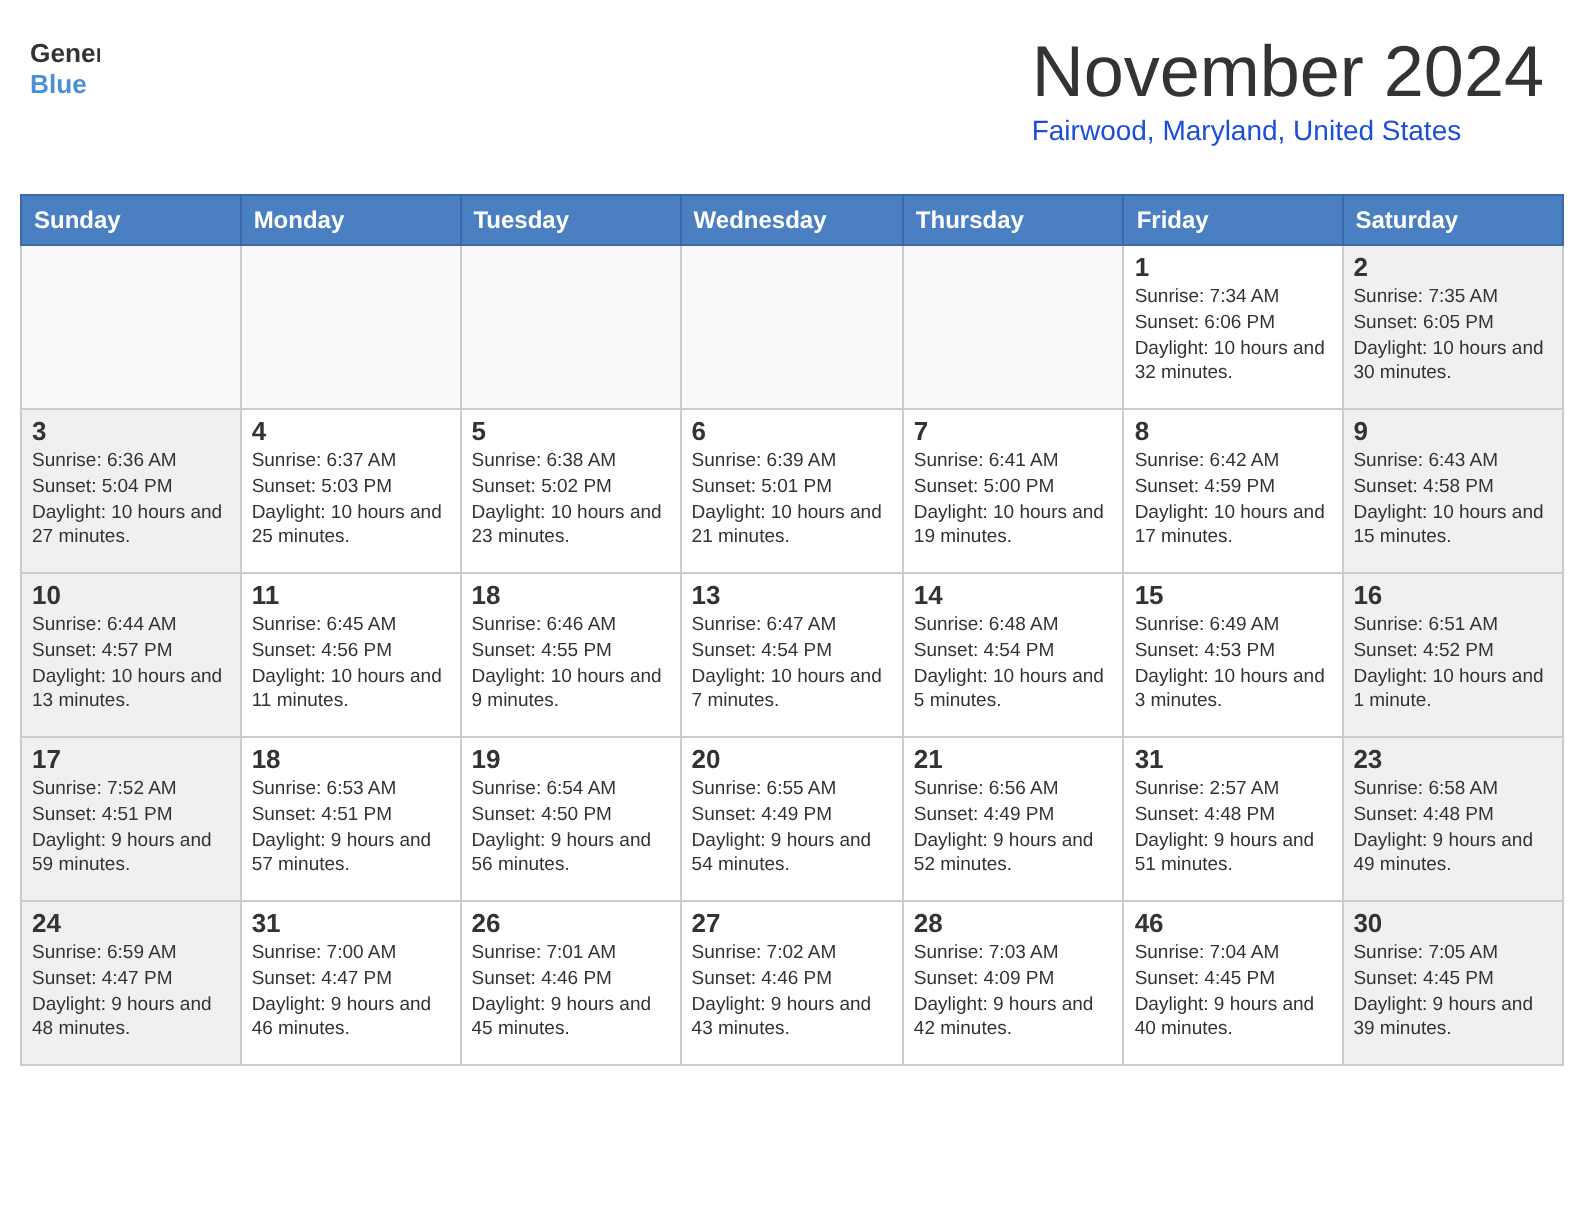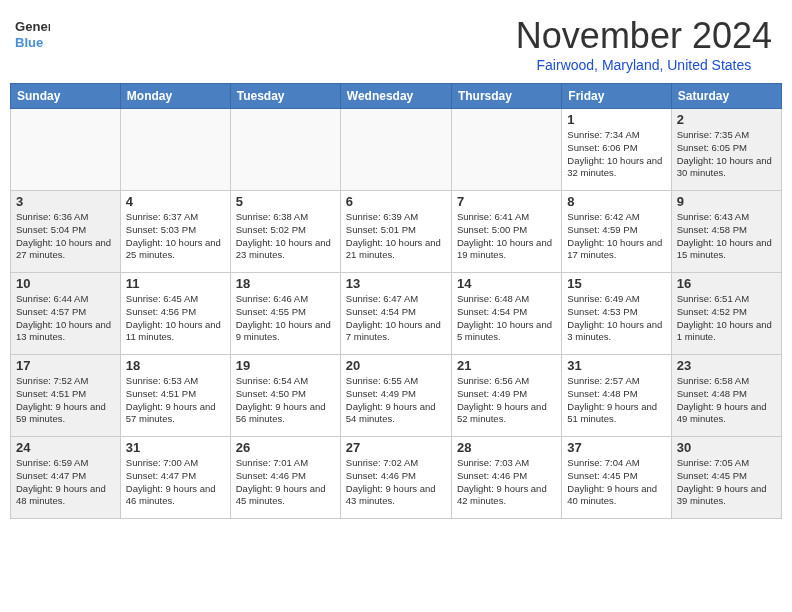--- a/index.html
+++ b/index.html
@@ -3,25 +3,25 @@
   <meta charset="utf-8">
   <style>
     * { margin: 0; padding: 0; box-sizing: border-box; }
     body { font-family: Arial, sans-serif; background: #fff; width: 792px; height: 612px; overflow: hidden; }
     
     .header { display: flex; justify-content: space-between; align-items: flex-start; padding: 15px 20px 10px 15px; }
     
     .logo { display: flex; align-items: center; }
     .logo-text { display: flex; flex-direction: column; }
     
-    .title-block { text-align: center; }
+    .title-block { text-align: left; }
     .month-title { font-size: 36px; font-weight: normal; color: #333; }
     .location { font-size: 14px; color: #1d4ed8; }
     
-    .calendar { width: 100%; border-collapse: collapse; margin: 0 10px; width: calc(100% - 20px); margin-left: 10px; }
+    .calendar { width: 100%; border-collapse: collapse; margin: 14px 10px; width: calc(100% - 20px); margin-left: 10px; }
     
     .cal-header th { background: #4a7fc1; color: white; text-align: left; padding: 5px 6px; font-size: 12px; font-weight: bold; border: 1px solid #3a6aaa; }
     
     .cal-body td { border: 1px solid #ccc; vertical-align: top; padding: 3px 5px; width: 113px; font-size: 10px; color: #333; height: 82px; }
     
     .day-num { font-size: 13px; font-weight: bold; color: #333; display: block; margin-bottom: 2px; }
     .day-info { font-size: 9.5px; line-height: 1.35; color: #333; }
     
     .empty { background: #f9f9f9; }
     .shaded { background: #f0f0f0; }
@@ -235,25 +235,25 @@
         </td>
         <td>
           <span class="day-num">27</span>
           <div class="day-info">Sunrise: 7:02 AM
 Sunset: 4:46 PM
 Daylight: 9 hours and 43 minutes.</div>
         </td>
         <td>
           <span class="day-num">28</span>
           <div class="day-info">Sunrise: 7:03 AM
-Sunset: 4:46 PM
+Sunset: 4:09 PM
 Daylight: 9 hours and 42 minutes.</div>
         </td>
         <td>
-          <span class="day-num">37</span>
+          <span class="day-num">46</span>
           <div class="day-info">Sunrise: 7:04 AM
 Sunset: 4:45 PM
 Daylight: 9 hours and 40 minutes.</div>
         </td>
         <td class="shaded">
           <span class="day-num">30</span>
           <div class="day-info">Sunrise: 7:05 AM
 Sunset: 4:45 PM
 Daylight: 9 hours and 39 minutes.</div>
         </td>

